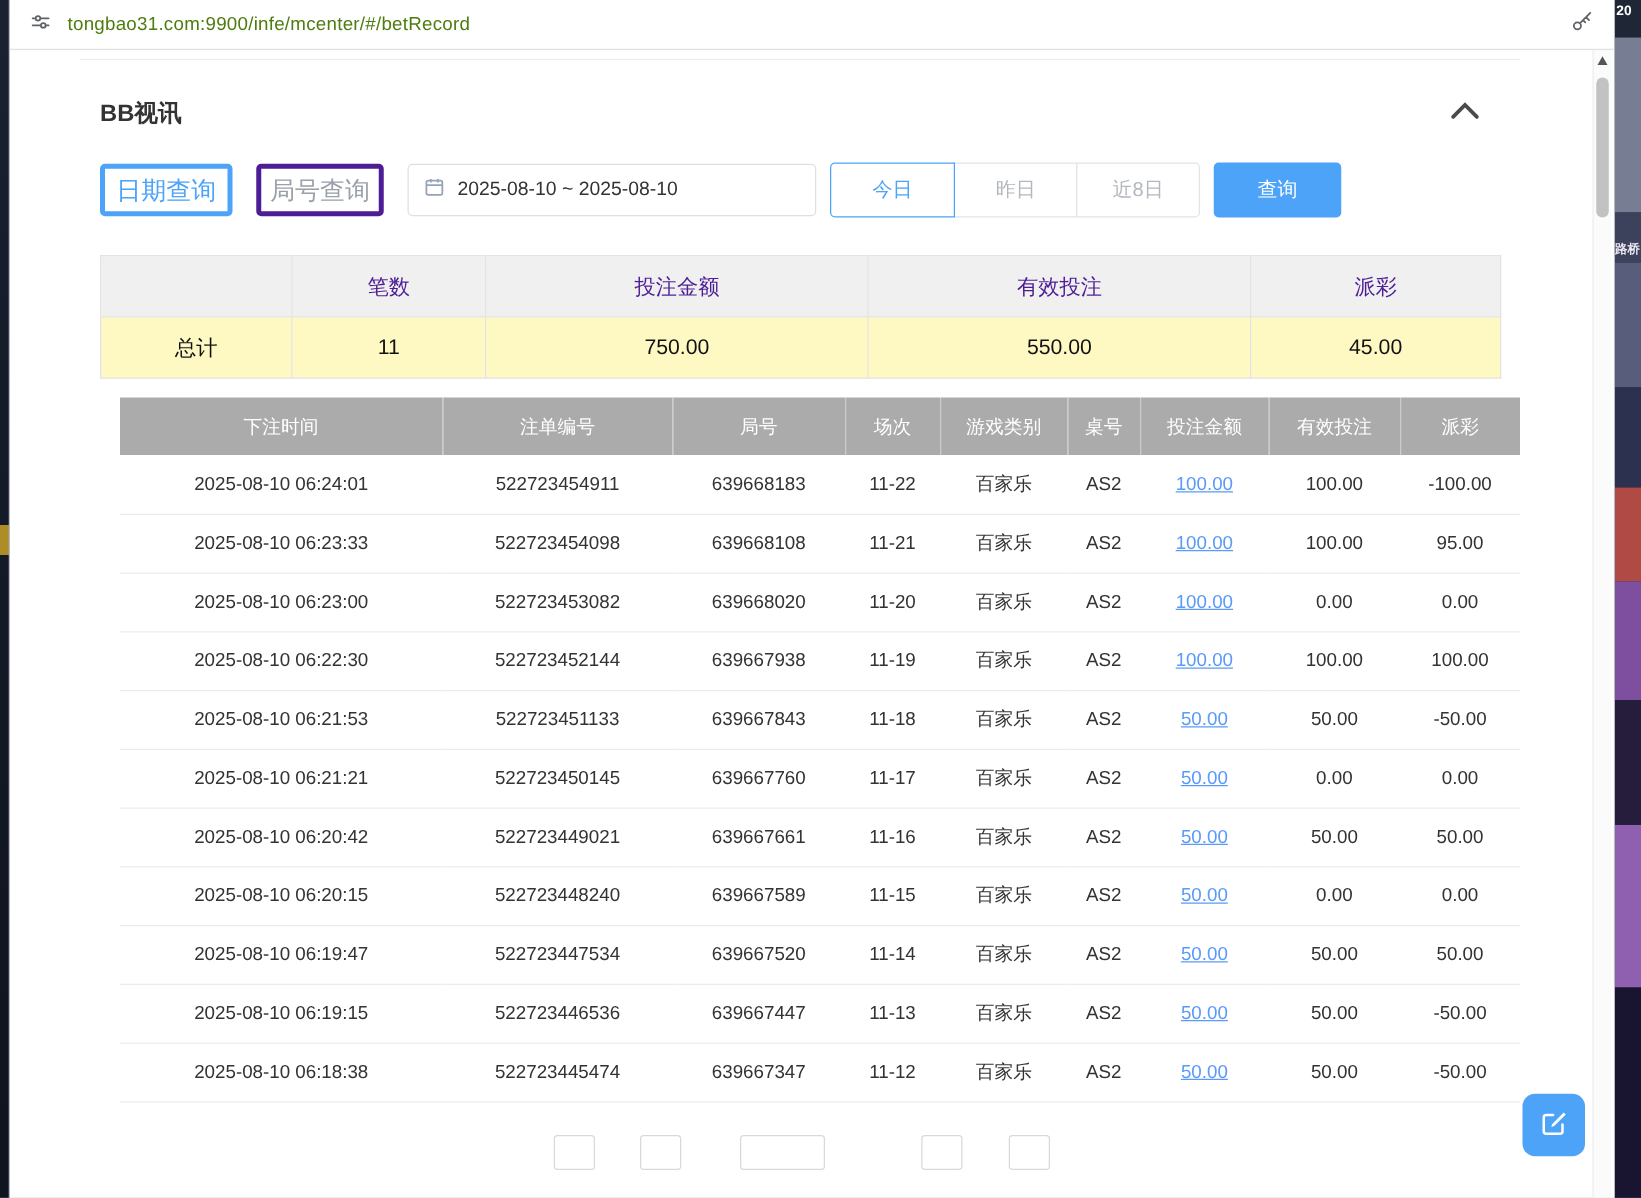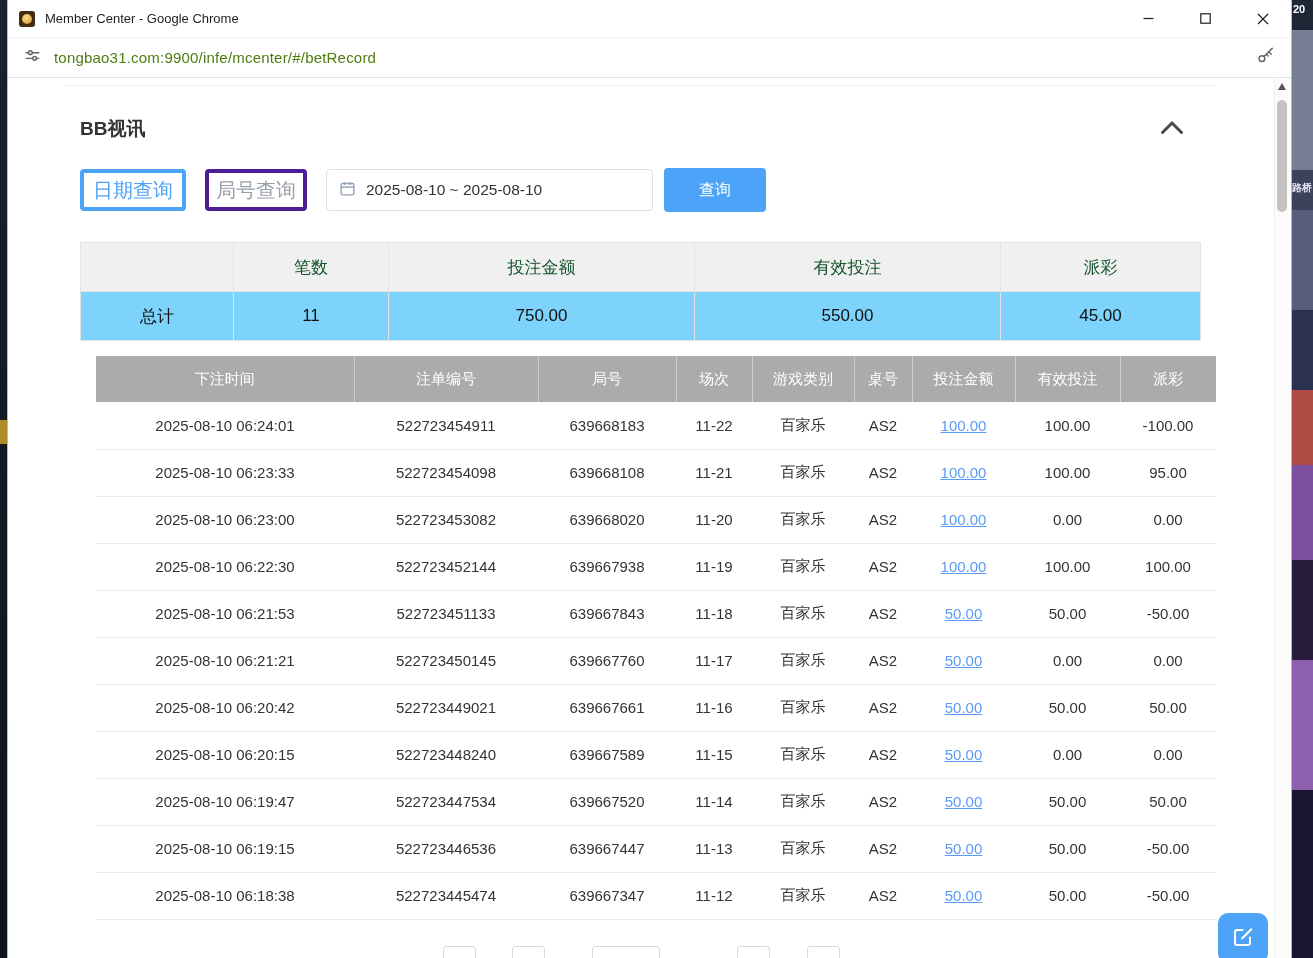--- a/index.html
+++ b/index.html
@@ -6,21 +6,21 @@
   html,body { width:1313px; height:958px; overflow:hidden; background:#10141f;
               font-family:"Liberation Sans", sans-serif; }
 
   
   .desktop-left { position:absolute; left:0; top:0; width:8px; height:958px;
     background:linear-gradient(#1a2130, #141a28 40%, #10141f); }
   .desktop-left .gold { position:absolute; left:0; top:420px; width:8px; height:24px; background:#c9a227; opacity:.85; }
   .desktop-right { position:absolute; left:1291px; top:0; width:22px; height:958px; background:#191430; overflow:hidden;font-weight:bold; }
   .desktop-right .seg { position:absolute; left:0; width:22px; }
   .dr-clock { position:absolute; left:2px; top:3px; color:#fff; font-size:11px; z-index:2; }
-  .dr-text  { position:absolute; left:1px; top:181px; color:#e8e4f0; font-size:10px; z-index:2; }
+  .dr-text  { position:absolute; left:1px; top:192px; color:#e8e4f0; font-size:10px; z-index:2; }
 
   
   .chrome { position:absolute; left:8px; top:0; width:1283px; height:958px; background:#fff;
             box-shadow:0 0 0 1px #b6bac1; display:flex; flex-direction:column; }
 
   .titlebar { height:38px; background:#fff; display:flex; align-items:center; border-bottom:1px solid #f1f1f1; flex:0 0 auto; }
   .favicon { width:16px; height:16px; margin-left:11px; border-radius:3px; background:#432a14; position:relative; flex:0 0 auto; }
   .favicon::after { content:""; position:absolute; inset:3px; border-radius:50%;
     background:radial-gradient(circle at 40% 35%, #ffe08a, #c8922a); }
   .win-title { margin-left:10px; font-size:13px; color:#1f1f1f; }
@@ -54,23 +54,23 @@
   .q-btn { width:99px; height:44px; display:flex; align-items:center; justify-content:center; font-size:16px;
            background:#fff; border:1px solid #e2e4e8; color:#b3b8bf; margin-left:-1px; cursor:pointer; }
   .q-btn.first { border-radius:4px 0 0 4px; margin-left:0; width:100px; }
   .q-btn.last  { border-radius:0 4px 4px 0; }
   .q-btn.active { border-color:#4da3f7; color:#4da3f7; position:relative; z-index:1; }
   .search-btn { width:102px; height:44px; margin-left:11px; background:#4da3f7; border:none; border-radius:4px;
                 color:#fff; font-size:16px; display:flex; align-items:center; justify-content:center; cursor:pointer; }
 
   table { border-collapse:collapse; table-layout:fixed; }
   .summary { position:absolute; top:164px; left:0; width:1120px; }
-  .summary td { border:1px solid #e3e3e3; height:49px; text-align:center; font-size:17px; color:#14532d; }
+  .summary td { border:1px solid #e3e3e3; height:49px; text-align:center; font-size:17px; color:#4c1d95; }
   .summary .hd td { background:#f0f0f0; }
-  .summary .bd td { background:#7dd3fc; color:#111; font-weight:500; }
+  .summary .bd td { background:#fef9c3; color:#111; font-weight:500; }
 
   .bet-table { position:absolute; top:278px; left:16px; width:1120px; }
   .bet-table th { background:#ababab; color:#fff; font-weight:normal; font-size:15px; height:46px;
                   border-right:1px solid rgba(255,255,255,.4); }
   .bet-table th:last-child { border-right:none; }
   .bet-table td { height:47px; border-bottom:1px solid #ebebeb; font-size:15px; color:#333; text-align:center; background:#fff; }
   .bet-link { color:#5b9bf8; text-decoration:underline; cursor:pointer; }
   .neg { color:#e8556a; }
 
   .pagination { position:absolute; top:868px; left:0; width:1120px; height:30px; }
@@ -100,41 +100,20 @@
   <div class="seg" style="top:465px;height:95px;background:#7e4f9e;"></div>
   <div class="seg" style="top:560px;height:100px;background:#261d3d;"></div>
   <div class="seg" style="top:660px;height:130px;background:#8f5fb0;"></div>
   <div class="seg" style="top:790px;height:168px;background:#191430;"></div>
   <span class="dr-clock">20</span>
   <span class="dr-text">路桥</span>
 </div>
 
 <div class="chrome">
 
-  <div class="titlebar">
-    <div class="favicon"></div>
-    <span class="win-title">Member Center - Google Chrome</span>
-    <div class="win-controls">
-      <div class="win-btn">
-        <svg width="11" height="11" viewBox="0 0 11 11">
-            <line x1="0.5" y1="5.5" x2="10.5" y2="5.5" stroke="#1f1f1f" stroke-width="1.2"></line>
-          </svg>
-      </div>
-      <div class="win-btn">
-        <svg width="11" height="11" viewBox="0 0 11 11">
-            <rect x="0.8" y="0.8" width="9.4" height="9.4" fill="none" stroke="#1f1f1f" stroke-width="1.2"></rect>
-          </svg>
-      </div>
-      <div class="win-btn">
-        <svg width="12" height="12" viewBox="0 0 12 12">
-            <path d="M1 1 L11 11 M11 1 L1 11" stroke="#1f1f1f" stroke-width="1.2"></path>
-          </svg>
-      </div>
-    </div>
-  </div>
 
   <div class="addressbar">
     <span>
       <svg width="17" height="17" viewBox="0 0 24 24" fill="none" stroke="#5f6368" stroke-width="2" stroke-linecap="round">
         <line x1="3" y1="8" x2="21" y2="8"></line>
           <circle cx="9" cy="8" r="2.6" fill="#fff"></circle>
         <line x1="3" y1="16" x2="21" y2="16"></line>
           <circle cx="15" cy="16" r="2.6" fill="#fff"></circle>
       </svg>
     </span>
@@ -167,20 +146,25 @@
         <div class="date-input">
           <span>
             <svg width="17" height="17" viewBox="0 0 24 24" fill="none" stroke="#94a3b8" stroke-width="2">
               <rect x="3" y="5" width="18" height="16" rx="2"></rect>
                 <line x1="3" y1="10" x2="21" y2="10"></line>
               <line x1="8" y1="3" x2="8" y2="7"></line>
                 <line x1="16" y1="3" x2="16" y2="7"></line>
             </svg>
           </span>
           <span class="date-text">2025-08-10 ~ 2025-08-10</span>
+        </div>
+        <div class="quick-group">
+          <button class="q-btn first active">今日</button>
+          <button class="q-btn">昨日</button>
+          <button class="q-btn last">近8日</button>
         </div>
         <button class="search-btn">查询</button>
       </div>
 
       <table class="summary">
         <colgroup>
             <col style="width:153px">
             <col style="width:155px">
             <col style="width:306px">
             <col style="width:306px">

